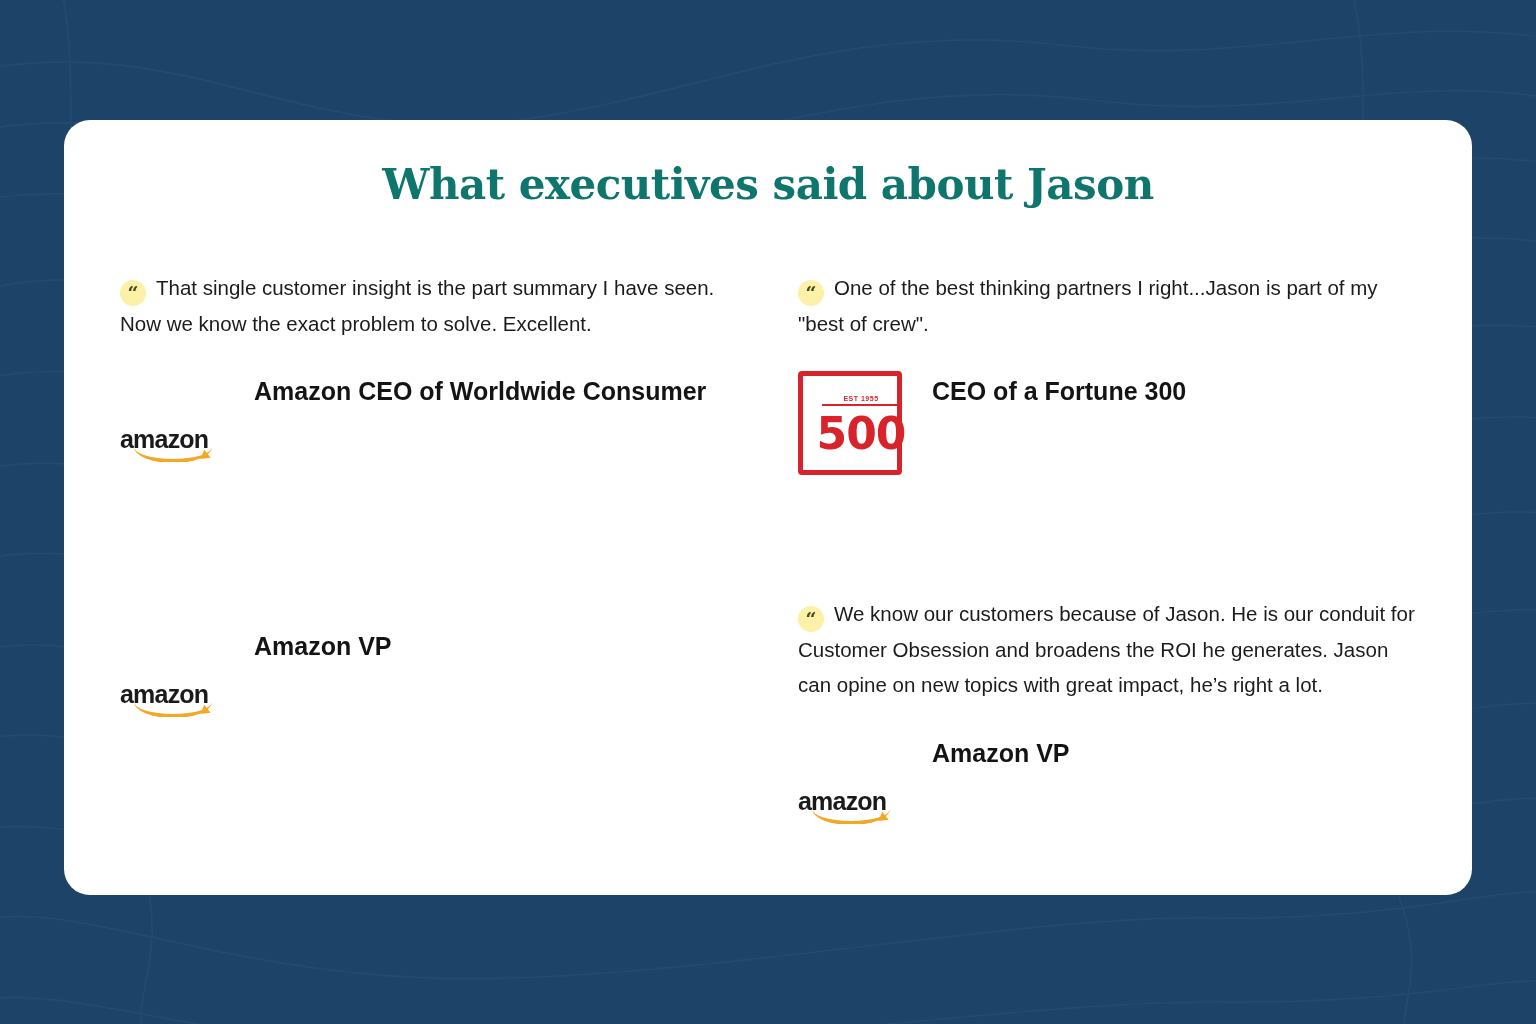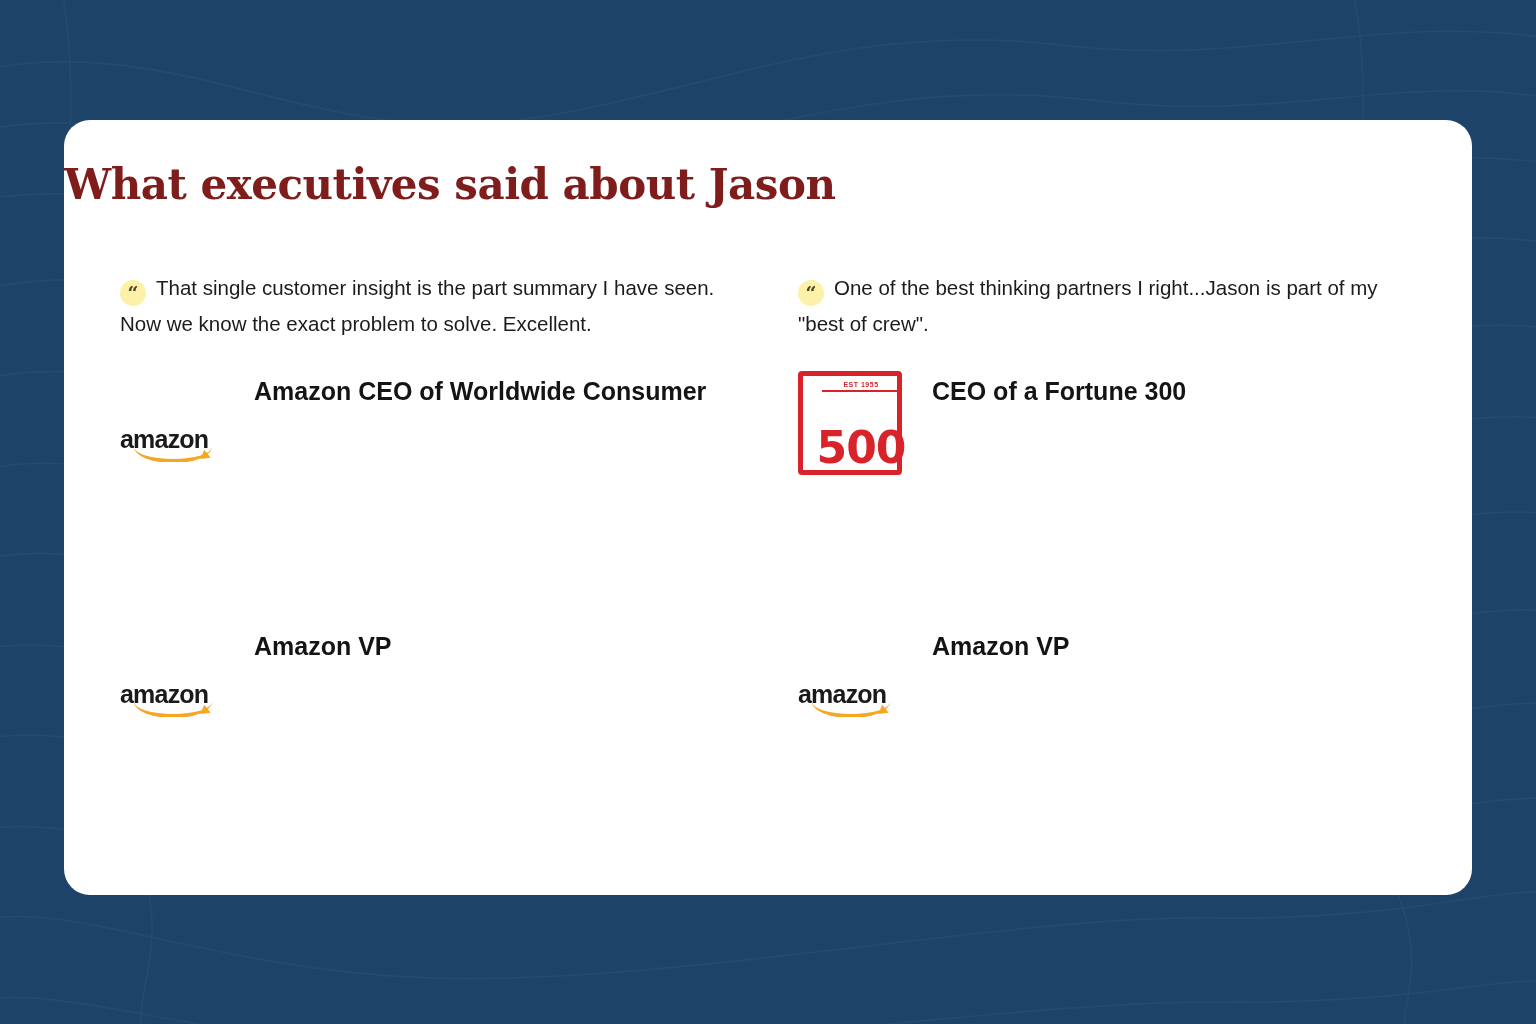--- a/index.html
+++ b/index.html
@@ -29,25 +29,25 @@
     position: absolute;
     left: 64px;
     top: 120px;
     width: 1408px;
     height: 775px;
     background: #ffffff;
     border-radius: 26px;
     box-sizing: border-box;
   }
   .title {
-    text-align: left;
+    text-align: center;
     font-family: "DejaVu Serif", serif;
     font-weight: bold;
     font-size: 42px;
-    color: #7f1d1d;
+    color: #0f766e;
     letter-spacing: -0.5px;
     margin: 42px 0 0 0;
     line-height: 1.1;
   }
   .grid {
     position: absolute;
     left: 0;
     top: 150px;
     width: 100%;
     display: grid;
@@ -155,21 +155,21 @@
   .f500 {
     width: 104px;
     height: 104px;
     border: 5px solid #d8232a;
     border-radius: 4px;
     background: #ffffff;
     box-sizing: border-box;
     display: flex;
     flex-direction: column;
     align-items: center;
-    justify-content: space-between;
+    justify-content: center;
     padding-top: 5px;
     padding-left: 22px;
   }
   .f500 .est {
     font-family: "Liberation Sans", sans-serif;
     font-size: 7px;
     font-weight: bold;
     color: #d8232a;
     letter-spacing: 0.5px;
     border-bottom: 2px solid #d8232a;
@@ -253,20 +253,23 @@
             <div class="amazon-logo">
               <span class="word">amazon</span>
               <span class="smile"></span>
             </div>
           </div>
           <div class="role">Amazon VP</div>
         </div>
       </div>
 
       <div class="cell">
+        <div class="quote-line">
+          <span class="qmark">“</span><span>We know our customers because of Jason. He is our conduit for Customer Obsession and broadens the ROI he generates. Jason can opine on new topics with great impact, he’s right a lot.</span>
+        </div>
         <div class="attrib">
           <div class="logo-slot">
             <div class="amazon-logo">
               <span class="word">amazon</span>
               <span class="smile"></span>
             </div>
           </div>
           <div class="role">Amazon VP</div>
         </div>
       </div>

